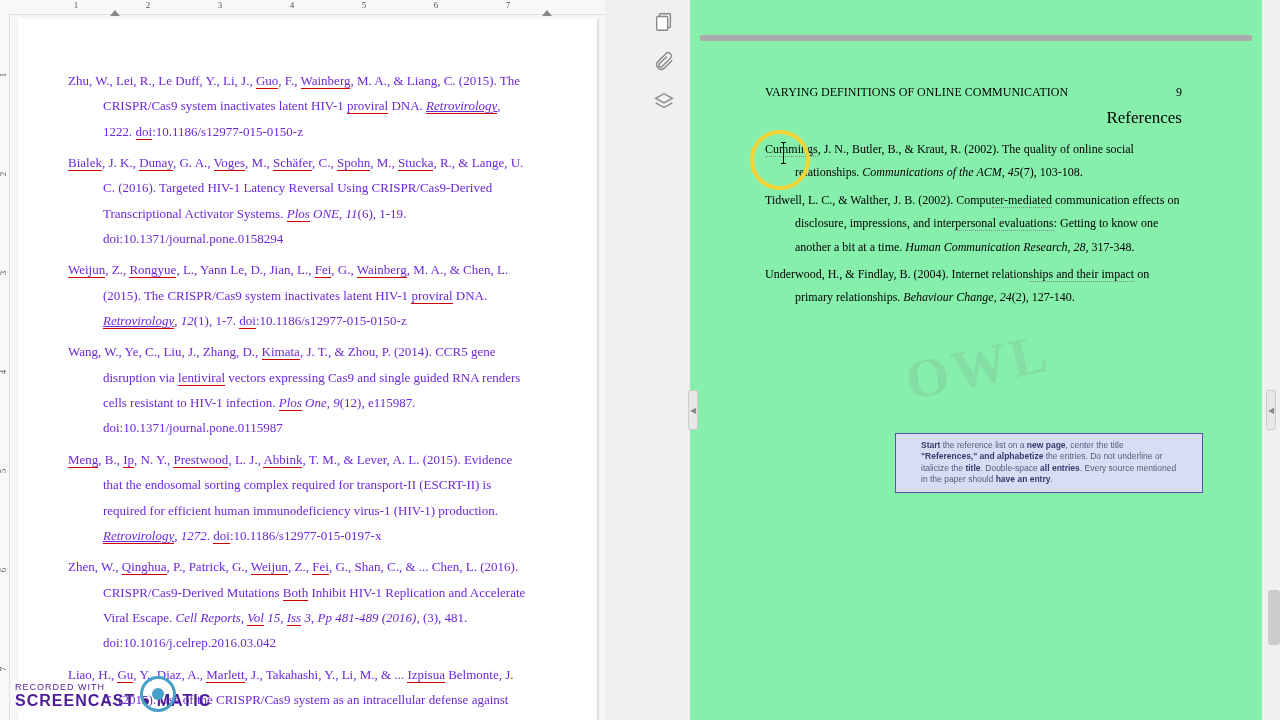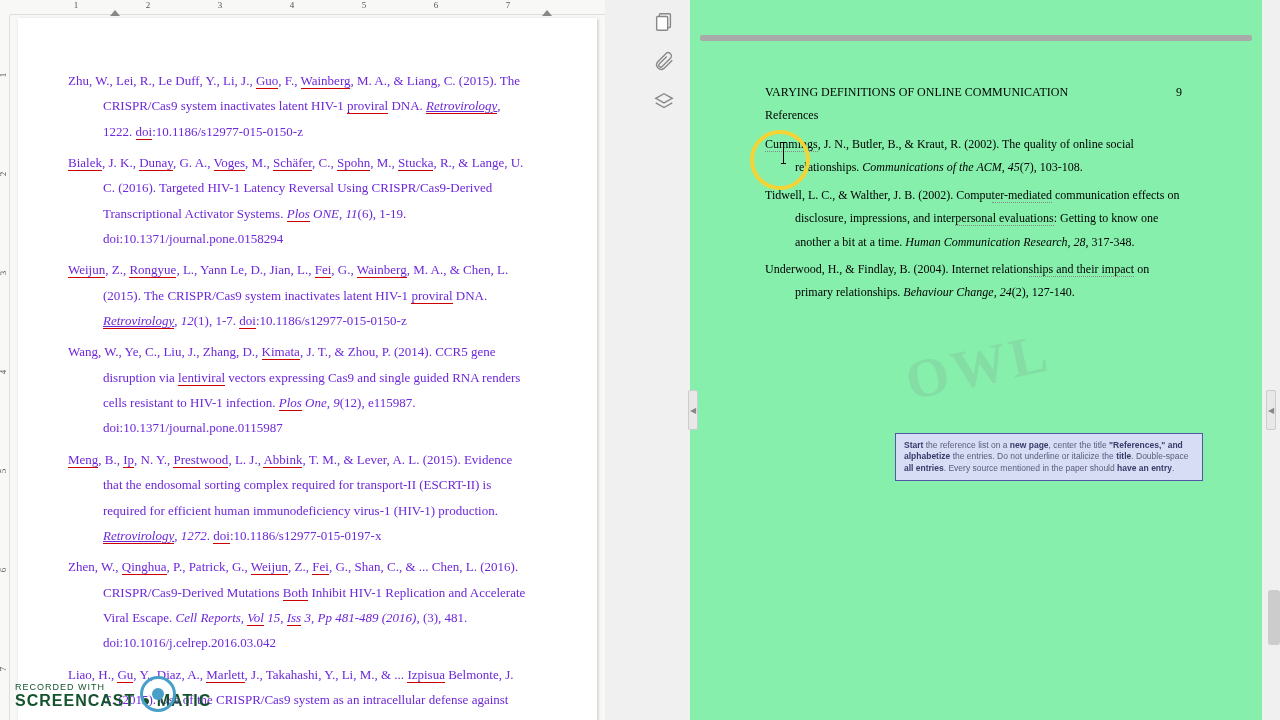--- a/index.html
+++ b/index.html
@@ -23,42 +23,42 @@
 
 
 .mid-toolbar { position: absolute; left: 638px; top: 0; width: 50px; }
 .tool-icon { width: 36px; height: 36px; margin: 4px 8px; display: flex; align-items: center; justify-content: center; color: #888; cursor: pointer; }
 
 
 .right-panel { position: absolute; left: 690px; top: 0; width: 572px; height: 720px; background: #86efac; }
 .right-top-bar { position: absolute; top: 35px; left: 10px; right: 10px; height: 6px; background: #aaa; border-radius: 2px; }
 .right-content { position: absolute; top: 85px; left: 75px; right: 80px; }
 .right-header { display: flex; justify-content: space-between; font-size: 12px; color: #000; margin-bottom: 8px; }
-.right-title-center { text-align: left; font-size: 12px; margin-bottom: 10px; }
+.right-title-center { text-align: right; font-size: 17px; margin-bottom: 10px; }
 .r-entry { font-size: 12px; line-height: 1.95; text-indent: -30px; padding-left: 30px; margin-bottom: 4px; color: #000; }
 .r-entry .ital { font-style: italic; text-align: right; }
 .r-entry .sq { border-bottom: 1px dotted #888; }
 .highlight-circle { position: absolute; left: 60px; top: 130px; width: 60px; height: 60px; border: 4px solid #f4d435; border-radius: 50%; pointer-events: none; }
 .text-cursor { position: absolute; left: 93px; top: 142px; width: 1px; height: 22px; background: #000; }
 .text-cursor::before, .text-cursor::after { content: ''; position: absolute; left: -2px; width: 5px; height: 1px; background: #000; }
 .text-cursor::before { top: 0; }
 .text-cursor::after { bottom: 0; }
 
-.help-box { position: absolute; left: 130px; top: 348px; width: 308px; border: 1px solid #5555aa; background: #d6ddf4; padding: 6px 8px; font-family: Arial, sans-serif; font-size: 8.5px; line-height: 1.35; color: #5b5b7a; }
+.help-box { position: absolute; left: 130px; top: 348px; width: 308px; border: 1px solid #5555aa; background: #d6ddf4; padding: 6px 25px; font-family: Arial, sans-serif; font-size: 8.5px; line-height: 1.35; color: #5b5b7a; }
 .help-box b { color: #3a3a6a; }
 
 .watermark { position: absolute; top: 250px; left: 140px; font-size: 55px; color: rgba(120,120,120,0.15); font-weight: bold; transform: rotate(-12deg); letter-spacing: 4px; font-family: Georgia, serif; pointer-events: none; }
 
 .collapse-handle { position: absolute; width: 10px; height: 40px; background: #e8e8e8; border: 1px solid #ccc; border-radius: 2px; top: 390px; display: flex; align-items: center; justify-content: center; color: #888; font-size: 8px; cursor: pointer; }
 .collapse-handle.h1 { left: 688px; }
 .collapse-handle.h2 { right: 4px; }
 
 .scrollbar-right { position: absolute; right: 0; top: 590px; width: 12px; height: 55px; background: #ccc; border-radius: 3px; }
 
-.screencast { position: absolute; left: 15px; bottom: 10px; font-family: Arial, sans-serif; color: #14532d; pointer-events: none; }
+.screencast { position: absolute; left: 15px; bottom: 10px; font-family: Arial, sans-serif; color: #4c1d95; pointer-events: none; }
 .screencast .line1 { font-size: 9px; letter-spacing: 1px; }
 .screencast .line2 { font-size: 16px; font-weight: bold; letter-spacing: 1px; }
 .rec-circle { position: absolute; left: 140px; bottom: 8px; width: 36px; height: 36px; border: 3px solid #48a0c8; border-radius: 50%; display: flex; align-items: center; justify-content: center; pointer-events: none; }
 .rec-circle::after { content: ''; width: 12px; height: 12px; background: #48a0c8; border-radius: 50%; }
 </style>
 </head>
 <body>
 
 <div class="left-panel">
   <div class="ruler">

